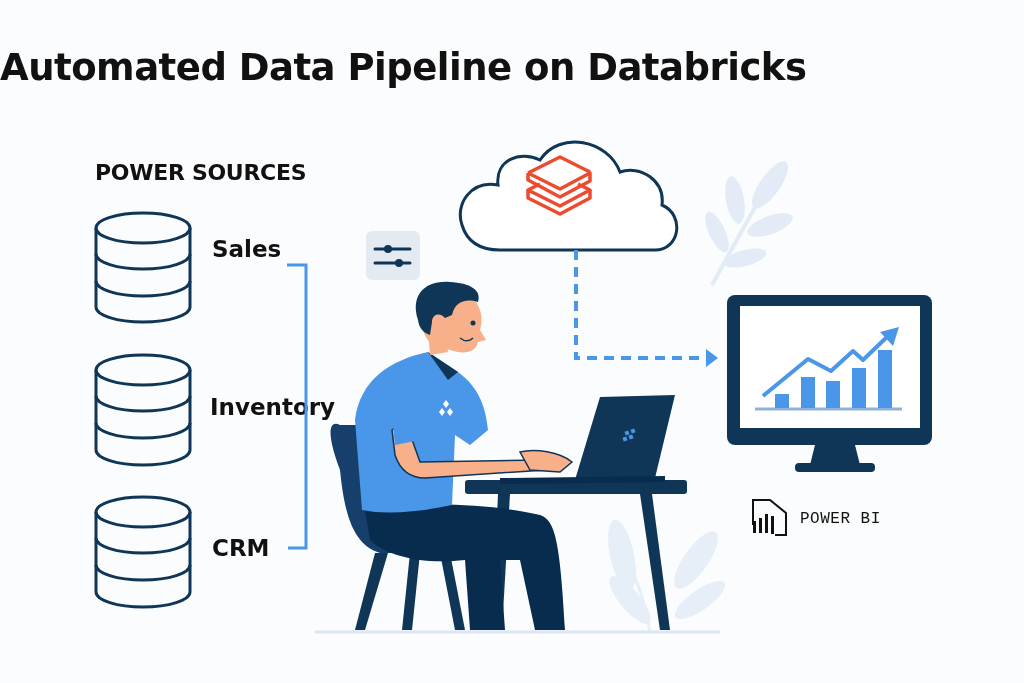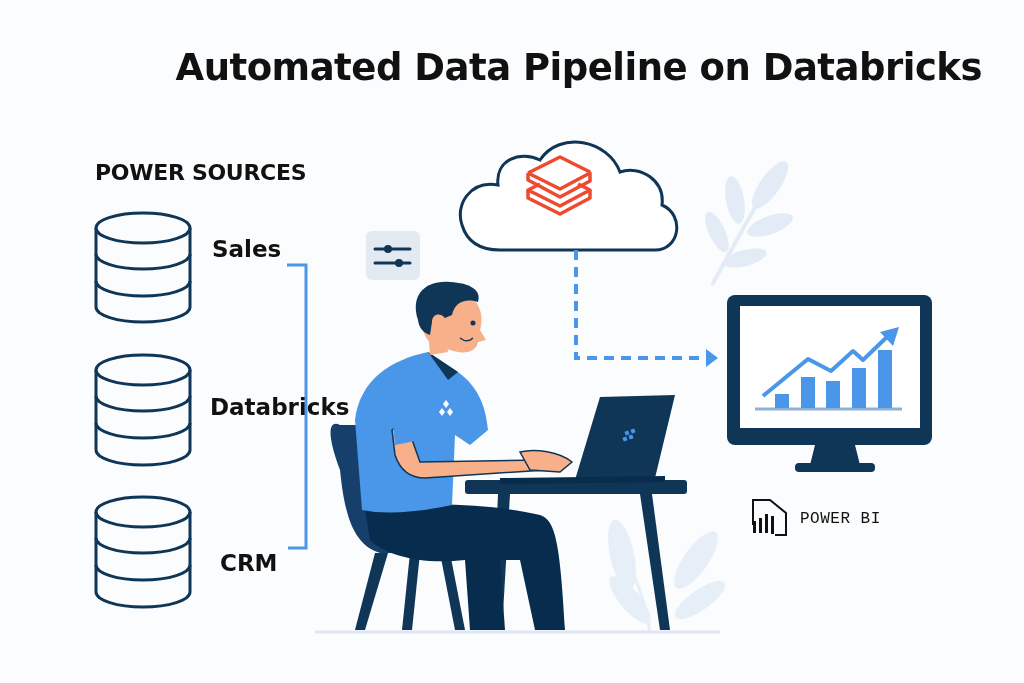--- a/index.html
+++ b/index.html
@@ -4,21 +4,21 @@
 <style>
   html, body { margin: 0; padding: 0; }
   body {
     width: 1024px; height: 683px; overflow: hidden;
     background: #fbfcfd;
     font-family: "Liberation Sans", sans-serif;
     position: relative;
   }
   .title {
     position: absolute; left: 0; top: 46px; width: 982px;
-    text-align: right; font-size: 37px; font-weight: bold; color: #111;
+    text-align: left; font-size: 37px; font-weight: bold; color: #111;
     font-family: "DejaVu Sans", sans-serif; letter-spacing: -0.5px;
   }
   .section-label {
     position: absolute; left: 95px; top: 160px;
     font-size: 22px; font-weight: bold; color: #111;
     font-family: "DejaVu Sans", sans-serif; letter-spacing: -0.3px;
   }
   .src-label {
     position: absolute; font-size: 23px; font-weight: bold; color: #111;
     font-family: "DejaVu Sans", sans-serif;
@@ -30,22 +30,22 @@
   }
   svg.scene { position: absolute; left: 0; top: 0; }
 </style>
 </head>
 <body>
 
 <div class="title">Automated Data Pipeline on Databricks</div>
 <div class="section-label">POWER SOURCES</div>
 
 <div class="src-label" style="left:212px; top:236px;">Sales</div>
-<div class="src-label" style="left:210px; top:394px;">Databricks</div>
-<div class="src-label" style="left:212px; top:550px;margin-left:8px;">CRM</div>
+<div class="src-label" style="left:210px; top:394px;">Inventory</div>
+<div class="src-label" style="left:212px; top:535px;">CRM</div>
 <div class="pbi-label">POWER BI</div>
 
 <svg class="scene" width="1024" height="683" viewBox="0 0 1024 683">
 
   <g fill="#e3ebf6">
     <path d="M712 285 L770 180" stroke="#e3ebf6" stroke-width="4" fill="none"></path>
     <ellipse cx="770" cy="185" rx="10" ry="28" transform="rotate(35 770 185)"></ellipse>
     <ellipse cx="735" cy="200" rx="9" ry="24" transform="rotate(-10 735 200)"></ellipse>
     <ellipse cx="770" cy="225" rx="9" ry="24" transform="rotate(70 770 225)"></ellipse>
     <ellipse cx="717" cy="232" rx="8" ry="22" transform="rotate(-25 717 232)"></ellipse>

